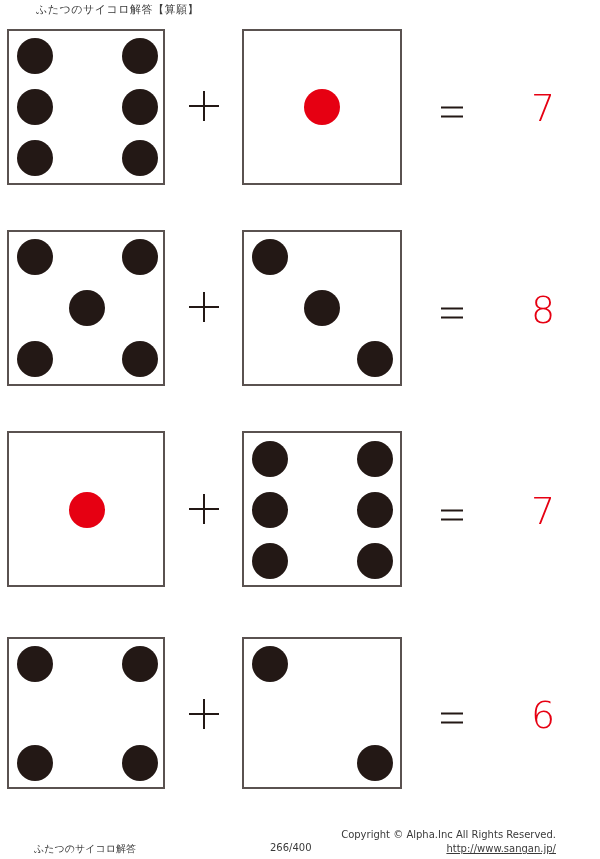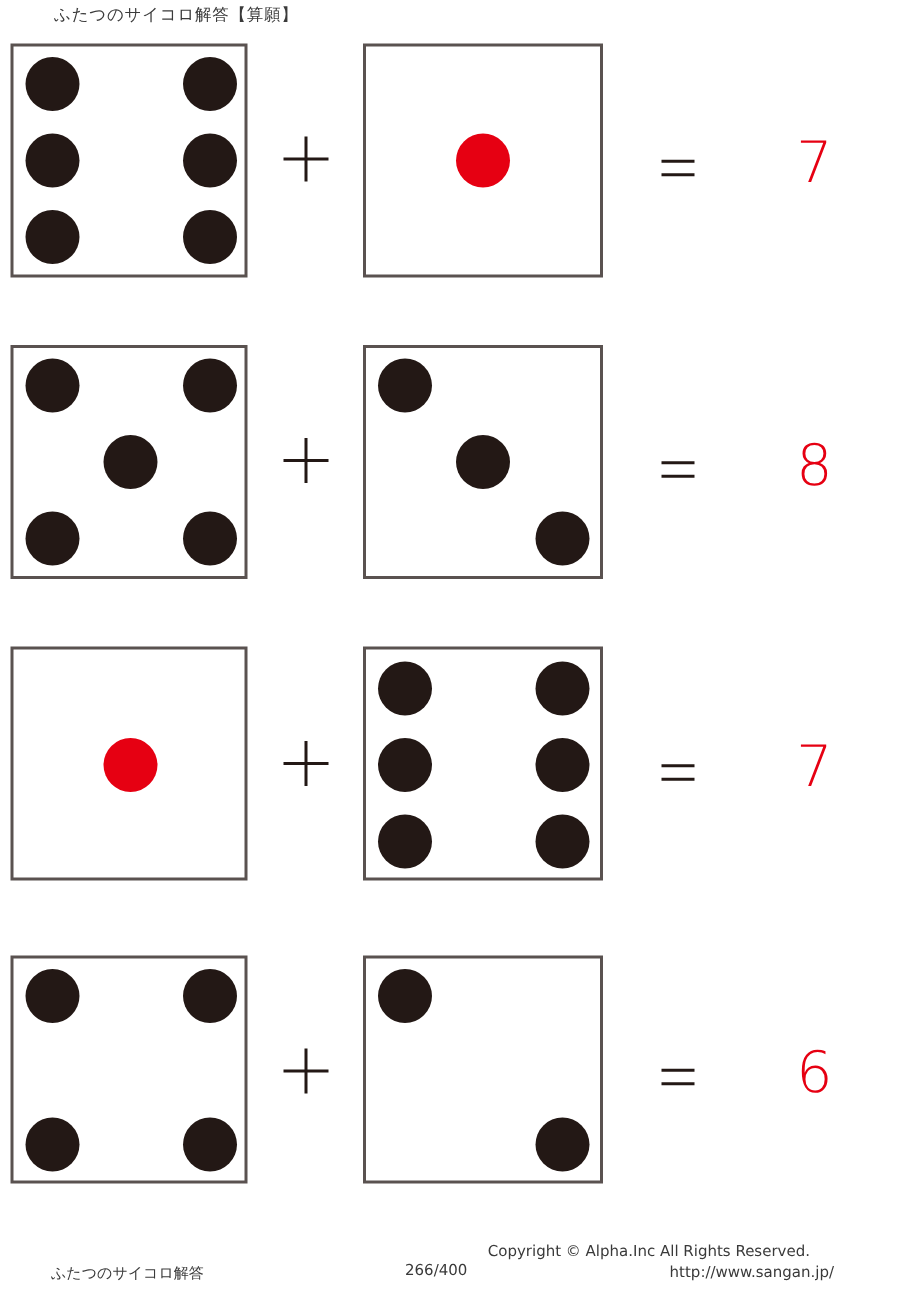--- a/index.html
+++ b/index.html
@@ -12,22 +12,22 @@
     .plus::before, .plus::after { content: ""; position: absolute; background: #231815; }
     .plus::before { left: 0; top: 14px; width: 30px; height: 2px; }
     .plus::after { left: 14px; top: 0; width: 2px; height: 30px; }
     .equals { position: absolute; width: 22px; height: 11px; transform: translate(-50%, -50%); }
     .equals::before, .equals::after { content: ""; position: absolute; left: 0; width: 22px; height: 2px; background: #231815; }
     .equals::before { top: 0; }
     .equals::after { bottom: 0; }
     .answer { position: absolute; width: 40px; text-align: center; transform: translate(-50%, -50%); font-family: "DejaVu Sans", sans-serif; font-weight: 200; font-size: 38px; color: #e60012; line-height: 1; }
     .footer-left { position: absolute; left: 34px; top: 842px; font-size: 10px; color: #3a3a3a; white-space: nowrap; }
     .footer-page { position: absolute; left: 270px; top: 842px; font-size: 10px; color: #3a3a3a; }
-    .footer-copy { position: absolute; right: 60px; top: 829px; font-size: 10px; color: #3a3a3a; white-space: nowrap; }
-    .footer-url { position: absolute; right: 44px; top: 843px; font-size: 10px; color: #3a3a3a; text-align: right; white-space: nowrap; }
+    .footer-copy { position: absolute; right: 44px; top: 829px; font-size: 10px; color: #3a3a3a; white-space: nowrap; }
+    .footer-url { position: absolute; right: 44px; top: 843px; font-size: 10px; color: #3a3a3a; text-align: right; white-space: nowrap; text-decoration: underline; }
   </style>
 </head>
 <body>
 
 <div class="header">ふたつのサイコロ解答【算願】</div>
 
 <div>
   <div class="die" style="left:7px;top:29px;width:158px;height:156px;">
     <div class="pip" style="left:26px;top:25px;"></div>
     <div class="pip" style="left:131px;top:25px;"></div>

